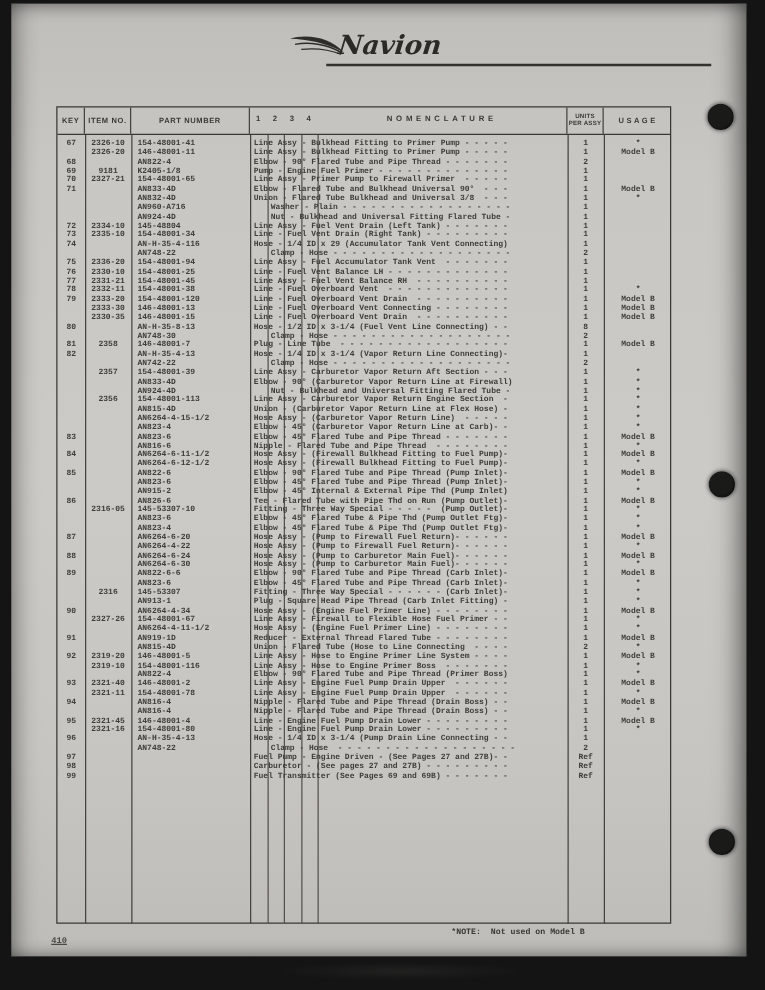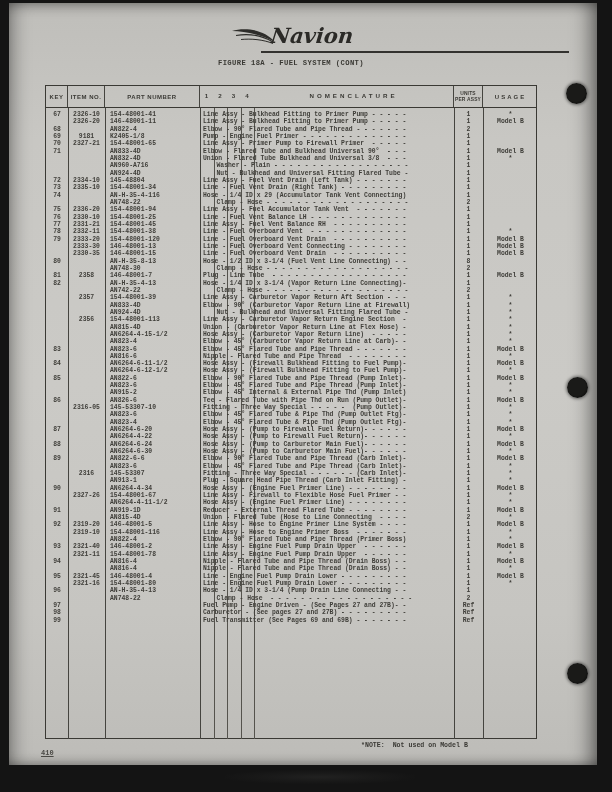--- a/index.html
+++ b/index.html
@@ -77,21 +77,20 @@
     <svg width="44" height="22" viewBox="0 0 44 22">
       <path d="M44 16 C33 3, 13 1, 1 5 C14 5.5, 30 8, 44 16 Z" fill="#2e2d2a"></path>
       <path d="M42 16 C30 9, 16 7.5, 5 9.5" stroke="#2e2d2a" fill="none" stroke-width="1.2"></path>
       <path d="M42 17.5 C32 13.5, 20 12.5, 10 13.5" stroke="#2e2d2a" fill="none" stroke-width="1"></path>
     </svg>
     <span class="logo-text">Navion</span>
     <div class="logo-underline"></div>
   </div>
 
   <div class="titleblock">
-    <div class="title-l1">FIGURE 18A - FUEL SYSTEM (CONT)</div>
   </div>
 
   <div class="ptable">
     <div class="thead">
       <div class="th">KEY</div>
       <div class="th">ITEM NO.</div>
       <div class="th">PART NUMBER</div>
       <div class="th th-nom">
         <span class="idx-num" style="left:0px">1</span>
         <span class="idx-num" style="left:13.5px">2</span>

